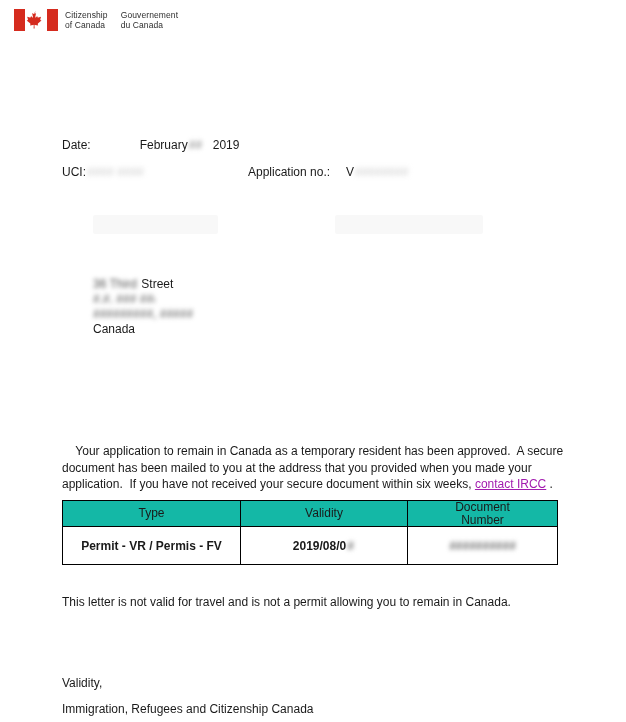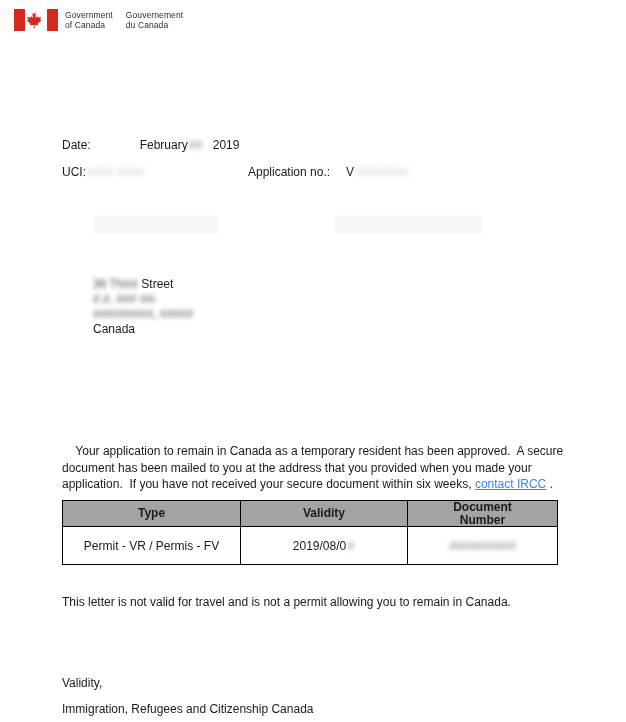--- a/index.html
+++ b/index.html
@@ -40,59 +40,59 @@
     height:19px;
     background:#f8f8f8;
     border-radius:2px;
   }
   .addr { line-height:15px; }
   .body-par {
     width:514px;
     line-height:16.3px;
     white-space:pre-wrap;
   }
-  .link { color:#3b82f6; cursor:pointer; }
+  .link { color:#a21caf; cursor:pointer; }
   
   table.doc-table {
     border-collapse:collapse;
     table-layout:fixed;
   }
   table.doc-table th, table.doc-table td {
     border:1px solid #000;
     text-align:center;
     vertical-align:middle;
     font-size:12px;
   }
   table.doc-table th {
-    background:#a3a3a3;
-    font-weight:bold;
+    background:#14b8a6;
+    font-weight:normal;
     height:25px;
     line-height:12.5px;
     white-space:pre-line;
   }
-  table.doc-table td { height:38px; }
+  table.doc-table td { height:38px;font-weight:bold; }
   .col-type { width:178px; }
   .col-validity { width:167px; }
   .col-docnum { width:150px; }
 </style>
 </head>
 <body>
 
 <div class="page">
 
   <div class="fip">
     <svg class="flag" viewBox="0 0 100 50" xmlns="http://www.w3.org/2000/svg">
       <rect x="0" y="0" width="100" height="50" fill="#ffffff"></rect>
       <rect x="0" y="0" width="25" height="50" fill="#d52b1e"></rect>
       <rect x="75" y="0" width="25" height="50" fill="#d52b1e"></rect>
       <path fill="#d52b1e" d="M50 4l-3.5 6.6c-.4.8-1.2 1-1.9.5l-3.4-2.2 1.9 9.5c.2 1.1-.6 1.6-1.4.7l-2.9-3.2-1 2.6c-.3.7-1 .9-1.7.7l-6.1-1.4 1.6 5.6c.3 1 0 1.6-.8 2l-2 1 7.6 6.2c.8.7 1.1 1.4.8 2.4l-.7 2.3 6.8-1.2c1-.2 1.6.3 1.6 1.3l-.4 7h2.4l-.4-7c0-1 .6-1.5 1.6-1.3l6.8 1.2-.7-2.3c-.3-1 0-1.7.8-2.4l7.6-6.2-2-1c-.8-.4-1.1-1-.8-2l1.6-5.6-6.1 1.4c-.7.2-1.4 0-1.7-.7l-1-2.6-2.9 3.2c-.8.9-1.6.4-1.4-.7l1.9-9.5-3.4 2.2c-.7.5-1.5.3-1.9-.5z"></path>
     </svg>
     <div class="wordmark">
       <div class="wm-col">
-        <div>Government</div>
+        <div>Citizenship</div>
         <div>of Canada</div>
       </div>
       <div class="wm-col">
         <div>Gouvernement</div>
         <div>du Canada</div>
       </div>
     </div>
   </div>
 
   <div class="abs line" style="top:138px; left:62px;">

